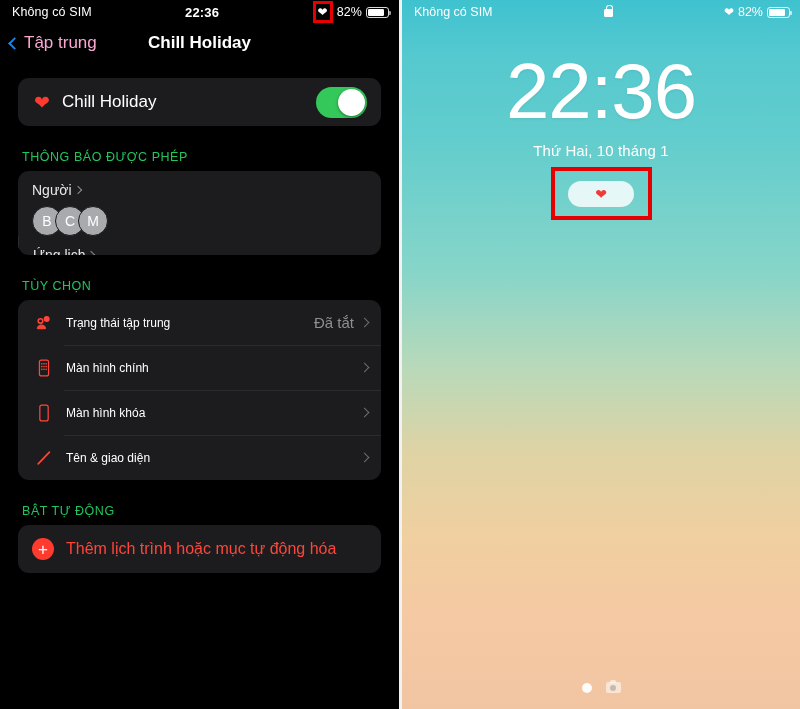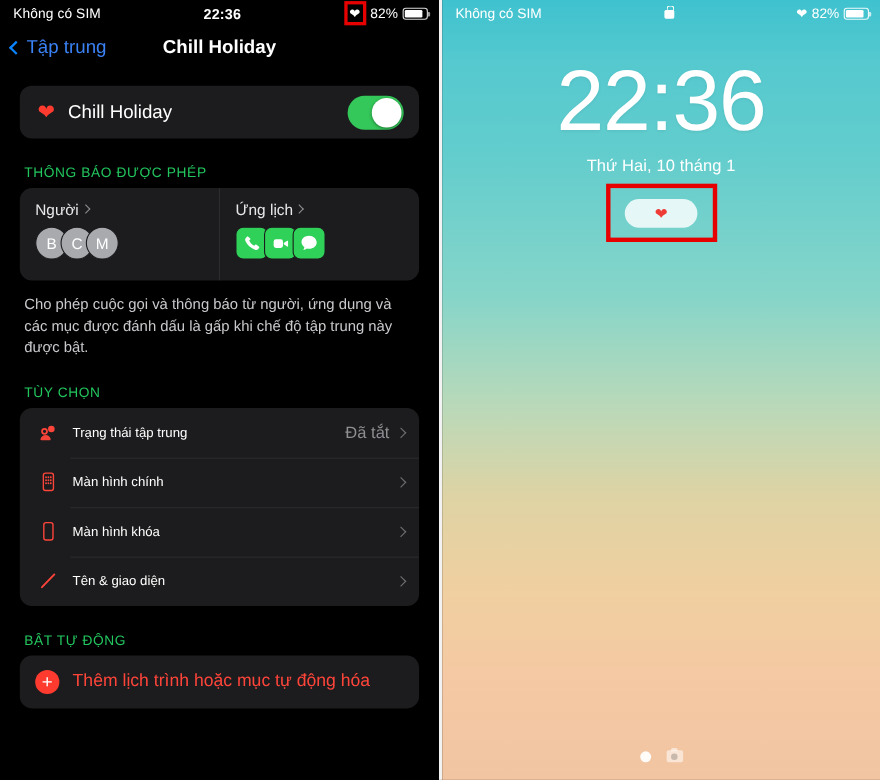--- a/index.html
+++ b/index.html
@@ -55,21 +55,21 @@
   }
   .batt i { display: block; height: 100%; width: 82%; background: #fff; border-radius: 1.2px; }
 
   
   .nav-bar {
     height: 38px;
     display: flex; align-items: center;
     position: relative;
     padding-left: 10px;
   }
-  .nav-back { display: flex; align-items: center; gap: 4px; color: #3b82f6; font-size: 17px; cursor: pointer; }
+  .nav-back { display: flex; align-items: center; gap: 4px; color: #f9a8d4; font-size: 17px; cursor: pointer; }
   .chev-left {
     width: 9px; height: 9px;
     border-left: 2.4px solid #0a84ff; border-bottom: 2.4px solid #0a84ff;
     transform: rotate(45deg);
     margin-right: 1px;
   }
   .nav-title {
     position: absolute; left: 0; right: 0; top: 0; bottom: 0;
     display: flex; align-items: center; justify-content: center;
     font-size: 17px; font-weight: 700; pointer-events: none;
@@ -104,21 +104,21 @@
   }
 
   .section-head {
     font-size: 12.5px; color: #22c55e;
     letter-spacing: .55px;
     margin: 24px 0 7px 4px;
     text-transform: uppercase;
   }
 
   
-  .split-card { display: flex; height: 84px; }
+  .split-card { display: flex; height: 84px; flex-direction: column; }
   .split-half { flex: 1; padding: 11px 0 0 14px; position: relative; }
   .split-half + .split-half { border-left: 1px solid #2c2c2e; }
   .split-label {
     font-size: 14px; color: #e8e8ea;
     display: flex; align-items: center; gap: 3px;
     margin-bottom: 8px;
   }
   .chev-sm {
     width: 6px; height: 6px;
     border-top: 1.6px solid #8e8e93; border-right: 1.6px solid #8e8e93;
@@ -362,21 +362,20 @@
                 </svg>
             </div>
             <div class="appicon">
               <svg width="18" height="18" viewBox="0 0 24 24" fill="#fff">
                   <path d="M12 3.2c-5.1 0-9.2 3.4-9.2 7.6 0 2.4 1.3 4.5 3.4 5.9.1 1.3-.5 2.7-1.6 3.7 1.9-.1 3.6-.8 4.8-1.8 .8.2 1.7.3 2.6.3 5.1 0 9.2-3.4 9.2-7.6S17.1 3.2 12 3.2z"></path>
                 </svg>
             </div>
           </div>
         </div>
       </div>
-      <div class="footnote">Cho phép cuộc gọi và thông báo từ người, ứng dụng và các mục được đánh dấu là gấp khi chế độ tập trung này được bật.</div>
 
       <div class="section-head">TÙY CHỌN</div>
       <div class="card">
 
         <div class="list-row">
           <span class="row-icon">
             <svg width="21" height="21" viewBox="0 0 24 24" fill="#ff453a">
                 <circle cx="14.5" cy="8" r="3.4"></circle>
                 <path d="M8.6 14.2c-2.7 0-4.9 1.8-5.4 4.2-.1.7.4 1.3 1.1 1.3h8.4c.7 0 1.2-.6 1.1-1.3-.5-2.4-2.6-4.2-5.2-4.2z" opacity=".95"></path>
                 <circle cx="7.4" cy="10.4" r="2.6" fill="none" stroke="#ff453a" stroke-width="1.8"></circle>

